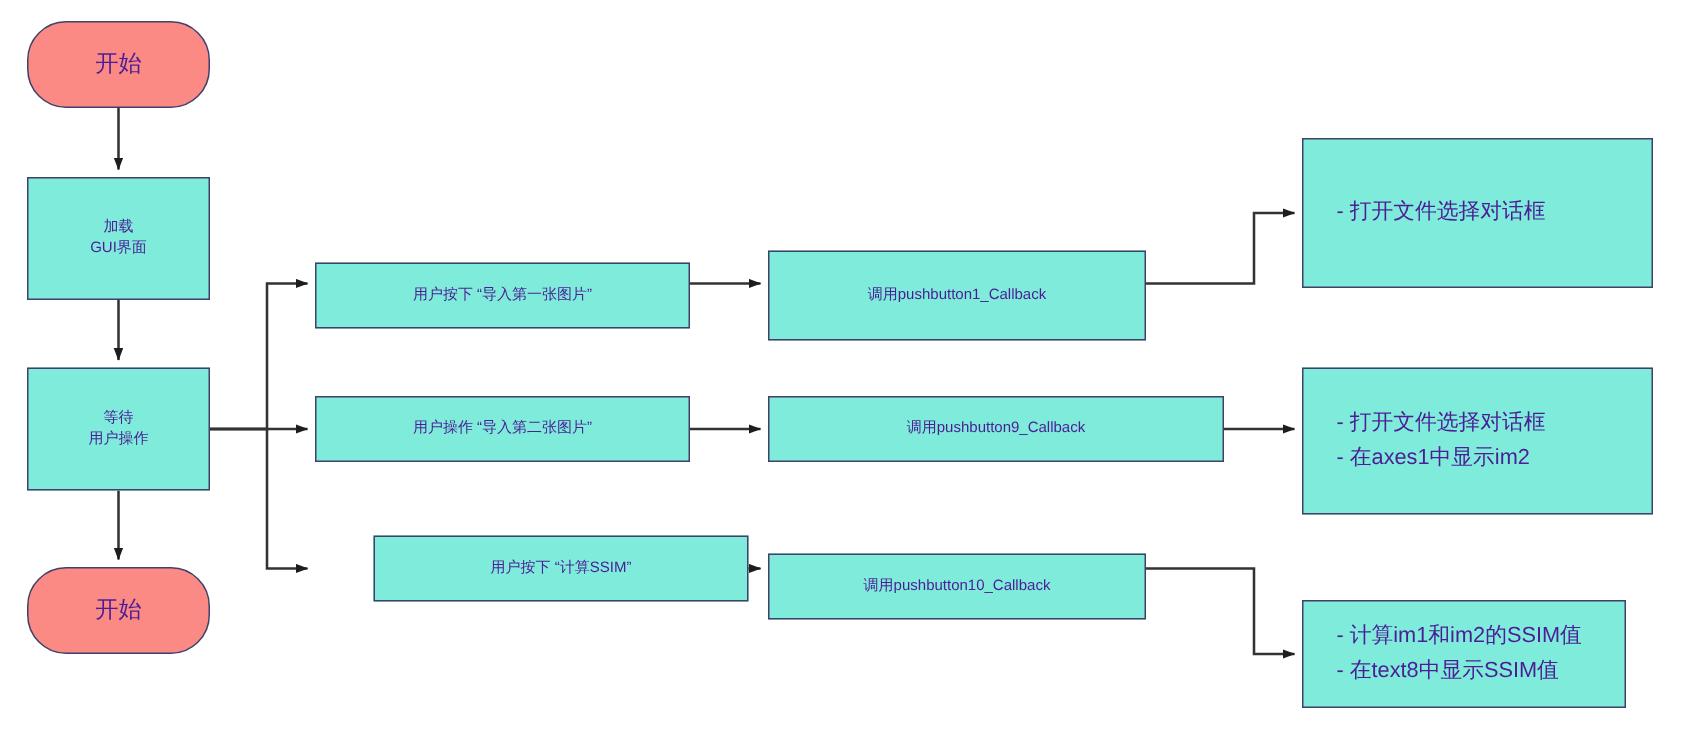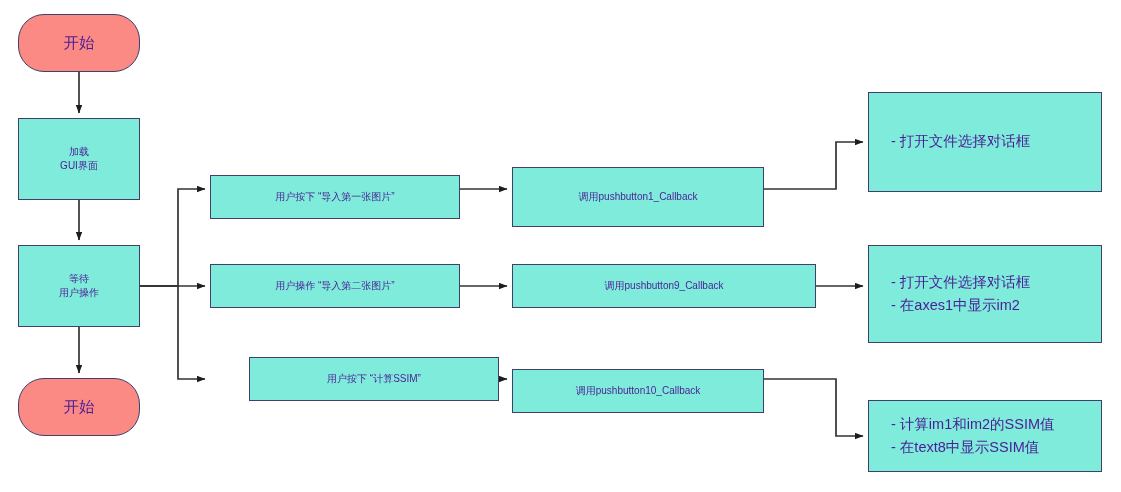--- a/index.html
+++ b/index.html
@@ -93,21 +93,21 @@
   #n-act3       { left: 210px; top: 357px; width: 250px; height: 44px; margin-left: 39px; }
 
   
   #n-cb1        { left: 512px; top: 167px; width: 252px; height: 60px; }
   #n-cb2        { left: 512px; top: 264px; width: 304px; height: 44px; }
   #n-cb3        { left: 512px; top: 357px; width: 252px; height: 44px; margin-top: 12px; }
 
   
   #n-det1       { left: 868px; top: 92px;  width: 234px; height: 100px; }
   #n-det2       { left: 868px; top: 245px; width: 234px; height: 98px;  }
-  #n-det3       { left: 868px; top: 400px; width: 234px; height: 72px;  }
+  #n-det3       { left: 868px; top: 400px; width: 216px; height: 72px;  }
 </style>
 </head>
 <body>
 
 <div id="flow-canvas">
 
   <svg id="connectors" viewBox="0 0 1121 492" width="1121" height="492" aria-hidden="true">
     <defs>
       <marker id="arrow" markerWidth="9" markerHeight="9" refX="8" refY="3.2" orient="auto" markerUnits="userSpaceOnUse">
         <path d="M0,0 L8.5,3.2 L0,6.4 z" fill="#1d1d1d"></path>

